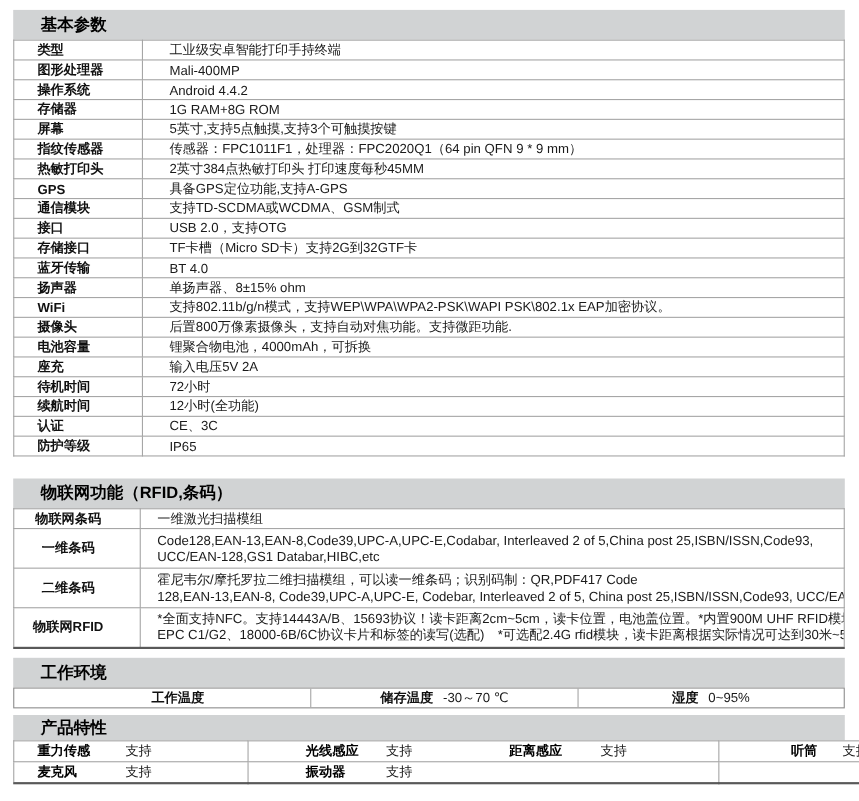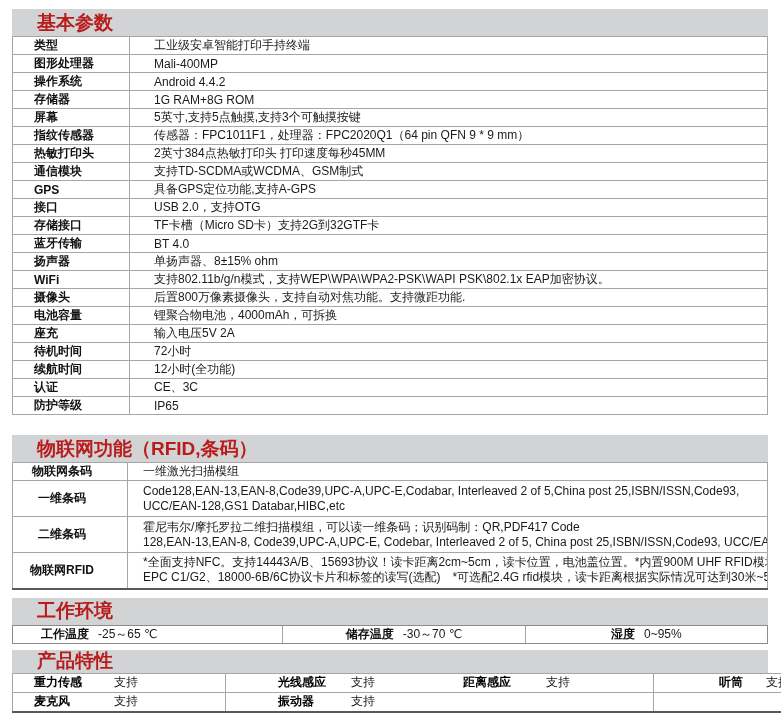--- a/index.html
+++ b/index.html
@@ -2,40 +2,40 @@
 <html><head>
 <meta charset="utf-8">
 <style>
   html,body{margin:0;padding:0;background:#ffffff;}
   body{width:781px;height:728px;font-family:"Liberation Sans","DejaVu Sans",sans-serif;color:#1a1a1a;}
   .page{position:relative;width:781px;height:728px;overflow:hidden;background:#fff;}
   .content{position:absolute;left:12px;top:9px;width:756px;}
 
   .bar{background:#d1d3d4;height:27px;display:flex;align-items:center;padding-left:25px;box-sizing:border-box;}
   .bar.small{height:23px;}
-  .bar .title{font-weight:bold;font-size:19px;color:#b91c1c;white-space:nowrap;}
+  .bar .title{font-weight:bold;font-size:15px;color:#000000;white-space:nowrap;}
 
   table.spec{border-collapse:collapse;table-layout:fixed;width:756px;border:1px solid #8c8c8c;}
   table.spec td,table.spec th{border:1px solid #a6a6a6;font-size:12px;font-weight:normal;
     overflow:hidden;white-space:nowrap;vertical-align:middle;padding:0;}
   table.spec tr{height:18px;}
   .lbl{width:95px;text-align:left;padding-left:21px !important;font-weight:bold !important;color:#111;}
   .val{padding-left:24px !important;color:#1a1a1a;}
 
   table.iot{border-bottom:2px solid #595959;}
   table.iot .lbl{width:98px;text-align:center;padding-left:0 !important;padding-right:16px !important;}
   table.iot .val{padding-left:15px !important;}
   table.iot tr.tall{height:36px;}
   .line{display:block;line-height:15px;white-space:nowrap;overflow:hidden;}
 
   .env-row{display:flex;width:756px;height:19px;border:1px solid #8c8c8c;box-sizing:border-box;
     align-items:stretch;background:#fff;}
   .env-cell{flex:1;display:flex;align-items:center;justify-content:center;gap:9px;font-size:12px;
     border-left:1px solid #a6a6a6;overflow:hidden;white-space:nowrap;}
-  .env-cell.first{border-left:none;justify-content:flex-start;padding-left:28px;}
+  .env-cell.first{border-left:none;justify-content:flex-start;padding-left:28px;flex-direction:column;}
   .env-label{font-weight:bold;color:#111;}
 
   table.features{border-collapse:collapse;table-layout:fixed;width:756px;
     border:1px solid #8c8c8c;border-bottom:2px solid #595959;}
   table.features td{height:18px;font-size:12px;border:1px solid #a6a6a6;overflow:hidden;
     white-space:nowrap;vertical-align:middle;padding:0;}
   td.fc1{width:191px;padding-left:21px !important;}
   td.fc2{width:375px;padding-left:52px !important;}
   td.fc3{width:190px;padding-left:65px !important;}
   .flabel{display:inline-block;font-weight:bold;color:#000000;}
@@ -78,26 +78,26 @@
           </tr>
       <tr>
             <td class="lbl">指纹传感器</td>
             <td class="val">传感器：FPC1011F1，处理器：FPC2020Q1（64 pin QFN 9 * 9 mm）</td>
           </tr>
       <tr>
             <td class="lbl">热敏打印头</td>
             <td class="val">2英寸384点热敏打印头 打印速度每秒45MM</td>
           </tr>
       <tr>
+            <td class="lbl">GPS</td>
+            <td class="val">具备GPS定位功能,支持A-GPS</td>
+          </tr>
+      <tr>
             <td class="lbl">通信模块</td>
             <td class="val">支持TD-SCDMA或WCDMA、GSM制式</td>
-          </tr>
-      <tr>
-            <td class="lbl">GPS</td>
-            <td class="val">具备GPS定位功能,支持A-GPS</td>
           </tr>
       <tr>
             <td class="lbl">接口</td>
             <td class="val">USB 2.0，支持OTG</td>
           </tr>
       <tr>
             <td class="lbl">存储接口</td>
             <td class="val">TF卡槽（Micro SD卡）支持2G到32GTF卡</td>
           </tr>
       <tr>

